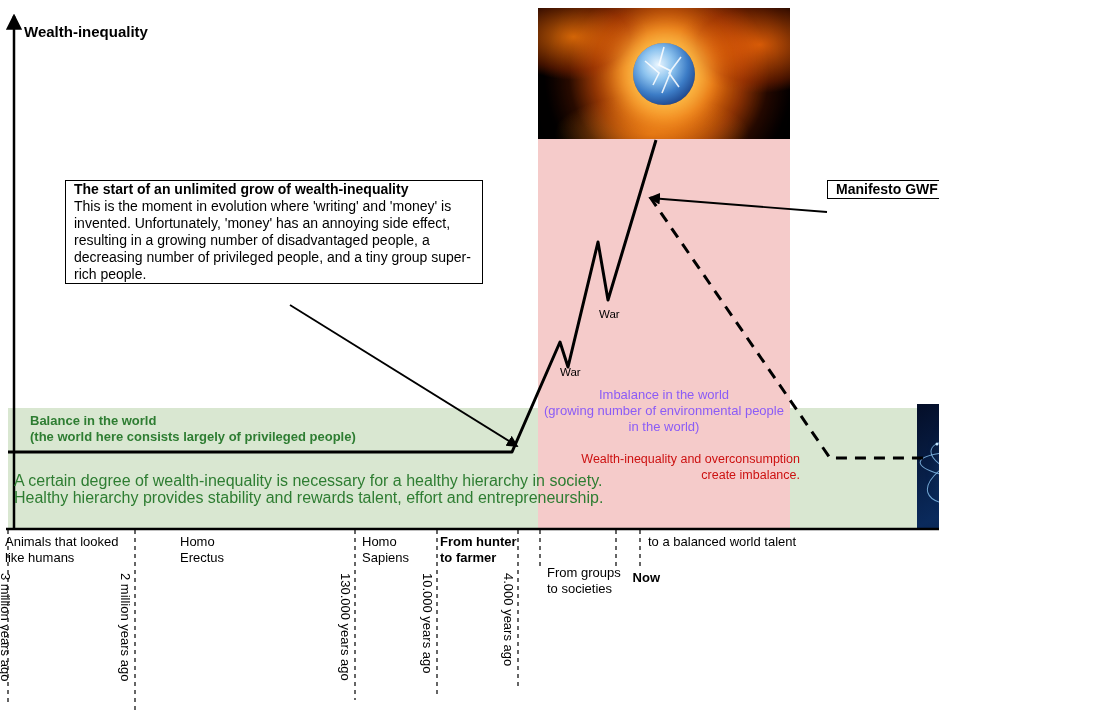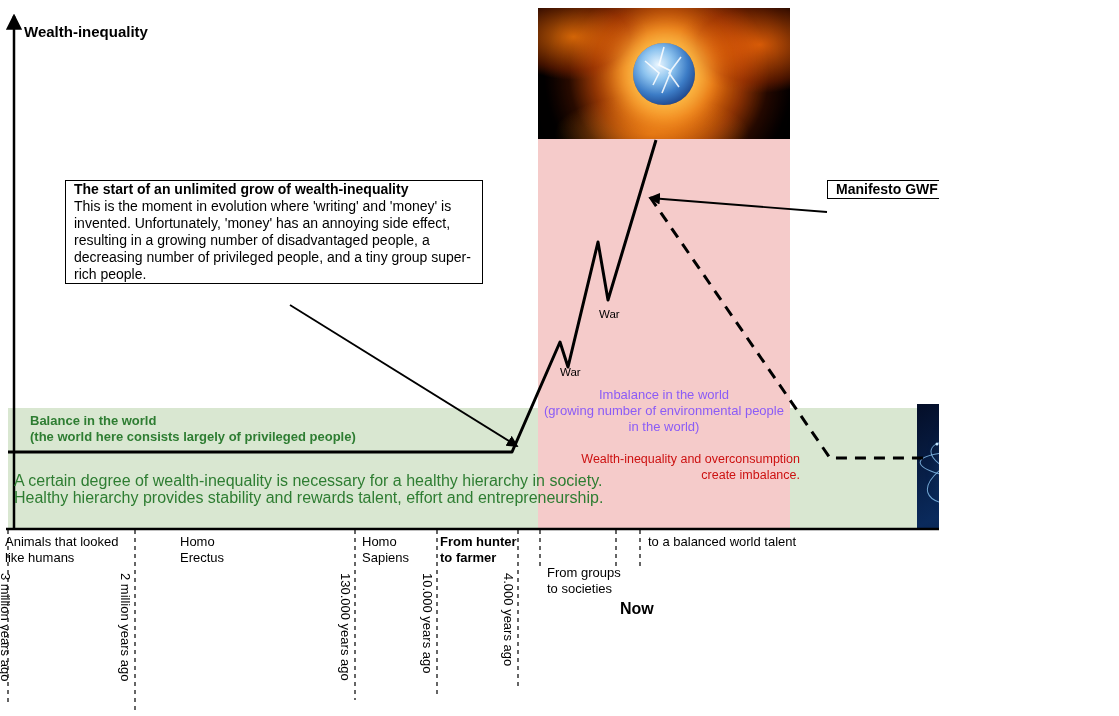--- a/index.html
+++ b/index.html
@@ -55,21 +55,21 @@
   .war-1 { left:560px; top:366px; }
   .war-2 { left:599px; top:308px; }
 
   .tl { font-size:13px; line-height:16px; text-align:left; }
   .tl-0 { left:5px;   top:534px; width:134px; }
   .tl-1 { left:180px; top:534px; width:126px; }
   .tl-2 { left:362px; top:534px; width:75px; }
   .tl-3 { left:440px; top:534px; width:78px;font-weight:bold; }
   .tl-4 { left:547px; top:534px; width:78px;margin-top:31px; }
   .tl-5 { left:648px; top:534px; width:440px; }
-  .tl-now { left:620px; top:600px; width:40px; text-align:left; font-weight:bold; font-size:16px; }
+  .tl-now { left:620px; top:570px; width:40px; text-align:right; font-weight:bold; font-size:13px; }
 
   .ymark { transform:rotate(90deg); transform-origin:0 0; white-space:nowrap; font-size:13px; }
   .ym-0 { left:13px;  top:573px; }
   .ym-1 { left:133px; top:573px; }
   .ym-2 { left:353px; top:573px; }
   .ym-3 { left:435px; top:573px; }
   .ym-4 { left:516px; top:573px; }
 </style>
 </head>
 <body>

